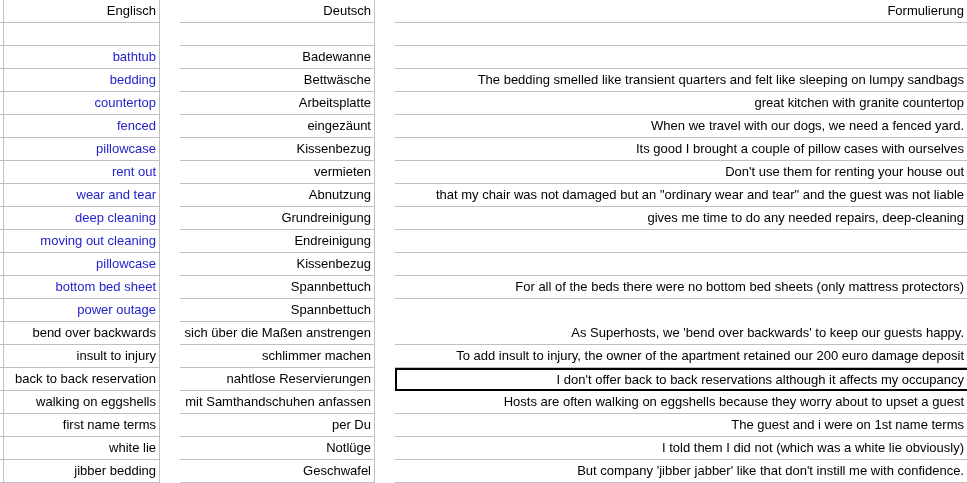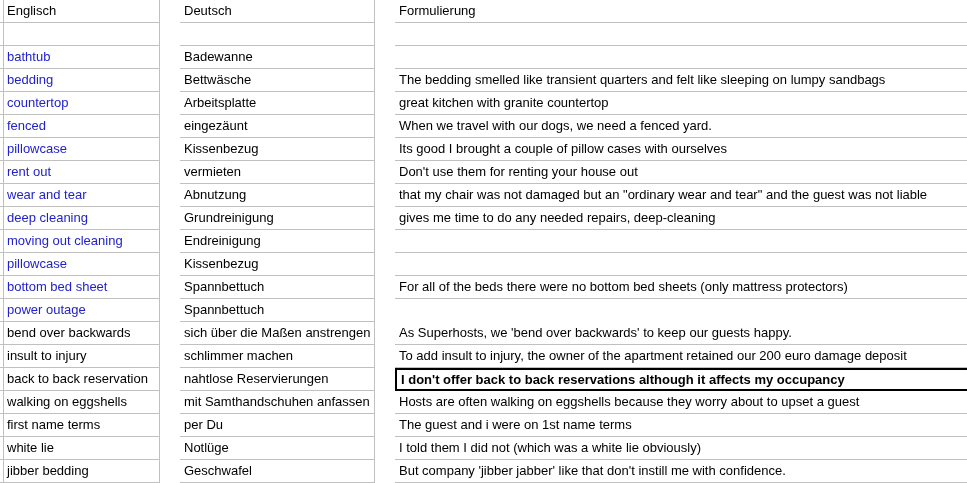--- a/index.html
+++ b/index.html
@@ -12,20 +12,21 @@
   * { box-sizing: border-box; }
   html, body { margin: 0; padding: 0; background: #fff; }
   .sheet {
     width: 967px;
     height: 483px;
     overflow: hidden;
     background: var(--bg);
     color: var(--fg);
     font-family: "Liberation Sans", sans-serif;
     font-size: 13px;
+    text-align: right;
   }
   .row {
     display: grid;
     grid-template-columns: 4px 156px 215px 1fr;
     height: 23px;
   }
   .cell {
     border-right: 1px solid var(--grid);
     border-bottom: 1px solid var(--grid);
     padding: 0 3px;
@@ -35,21 +36,20 @@
   }
   .cell.stub { padding: 0; }
   .cell.phrase { border-right: 0; }
   .cell.de, .cell.phrase { padding-left: 4px; margin-left: 20px; }
   .link { color: var(--link); cursor: pointer; }
   .selected {
     border: 2px solid var(--sel);
     border-right: 0;
     line-height: 19px;
     padding-left: 3px;
-    font-weight: bold;
   }
 </style>
 </head>
 <body>
 
 <div class="sheet">
   <div class="row">
     <div class="cell stub"></div>
     <div class="cell en">Englisch</div>
     <div class="cell de">Deutsch</div>

